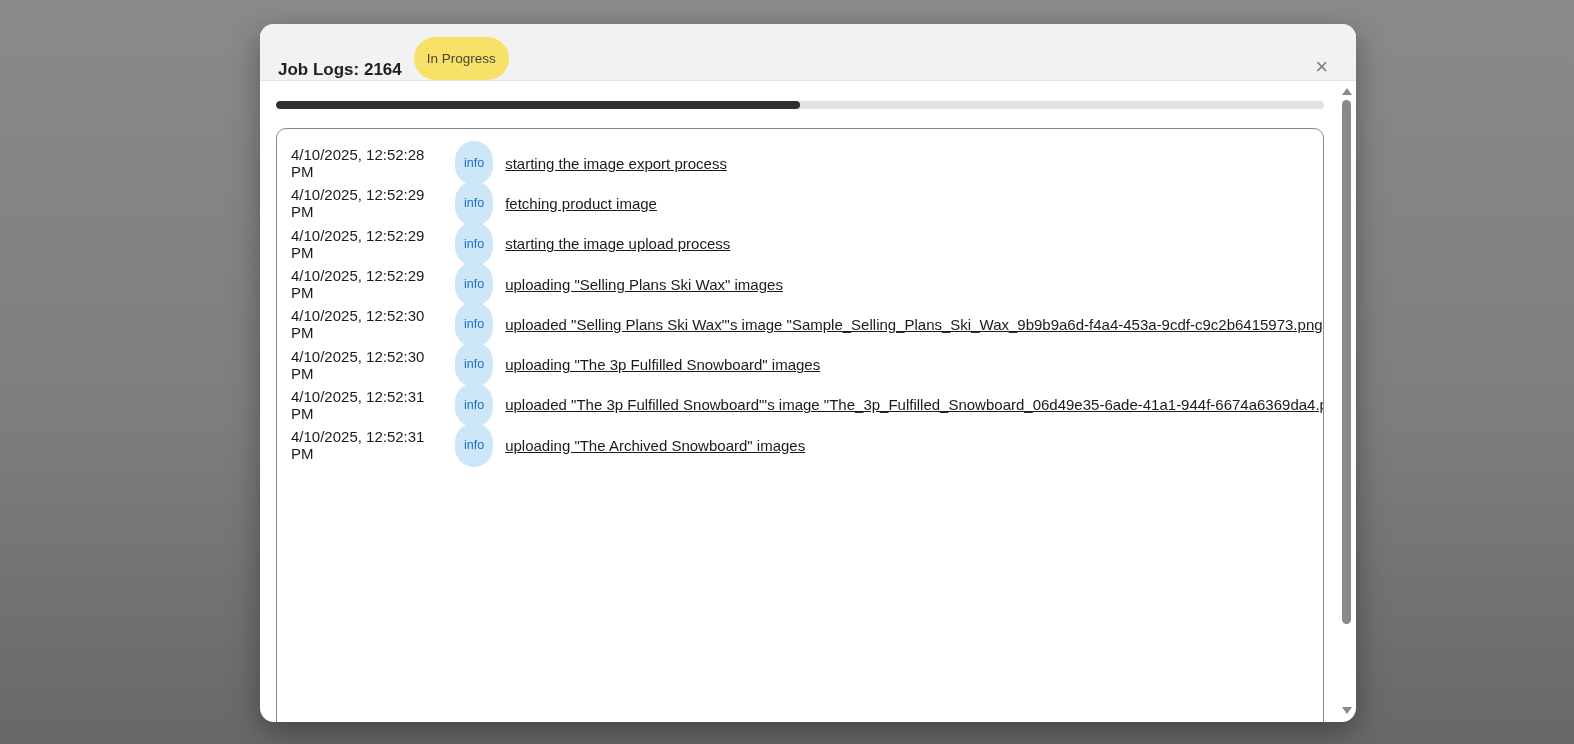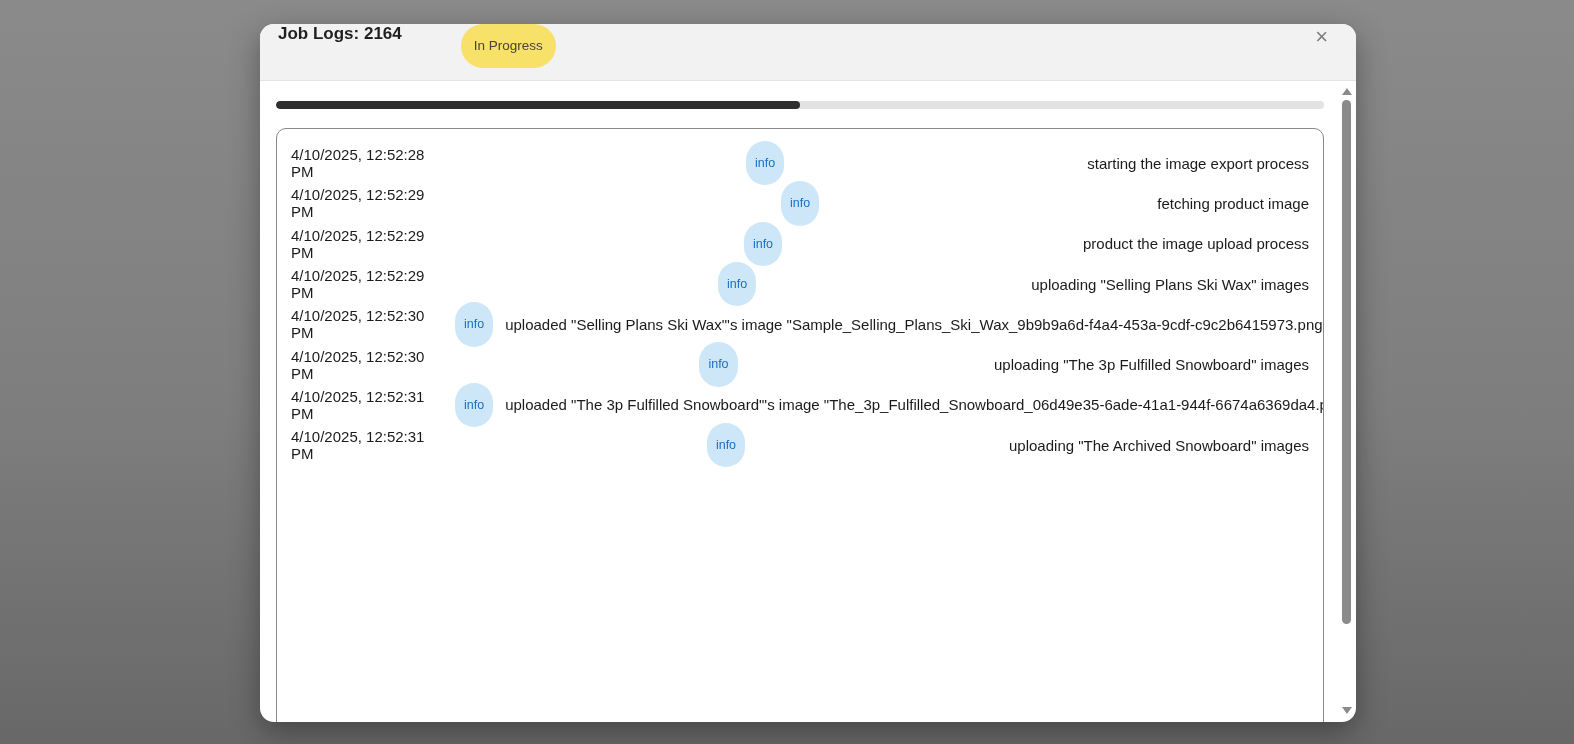--- a/index.html
+++ b/index.html
@@ -10,21 +10,21 @@
     position:relative;
     color:#1c1c1c;
   }
   .modal {
     position:absolute; left:260px; top:24px; width:1096px; height:698px;
     background:#ffffff; border-radius:14px; overflow:hidden;
     box-shadow:0 10px 30px rgba(0,0,0,0.35);
   }
   .modal-header {
     height:57px; background:#f2f2f2; border-bottom:1px solid #e3e3e3;
-    display:flex; align-items:flex-start; padding:0 22px 0 18px;gap:47px;
+    display:flex; align-items:flex-end; padding:0 22px 0 18px;
   }
   .modal-title { font-size:17px; font-weight:bold; color:#1f1f1f; }
   .status-badge {
     margin-left:12px; background:#f7e169; color:#4a4433;
     font-size:13.5px; line-height:1; padding:15px 13px; border-radius:999px;
   }
   .header-spacer { flex:1; }
   .close-btn {
     background:none; border:none; cursor:pointer;
     font-size:22px; color:#7d7d7d; line-height:1; padding:2px 6px;
@@ -33,28 +33,28 @@
   .modal-body { position:relative; padding:20px 33px 0 16px; }
   .progress-track {
     height:8px; width:1048px; background:#e3e3e3; border-radius:4px; overflow:hidden;
   }
   .progress-fill { height:100%; width:0; background:#2f2f2f; border-radius:4px; }
   .log-panel {
     margin-top:19px; width:1048px; height:620px;
     border:1px solid #8a8a8a; border-radius:10px;
     padding:14px 14px 0 14px; background:#fff; overflow:hidden;
   }
-  .log-row { height:40.3px; display:flex; align-items:center;justify-content:space-between; }
+  .log-row { height:40.3px; display:flex; align-items:center; }
   .log-time { width:152px; font-size:15px; color:#1b1b1b; flex:0 0 auto; }
   .level-badge {
     margin-left:12px; flex:0 0 auto;
     background:#cee7f8; color:#1a6fc4;
     font-size:12.5px; line-height:1; padding:16px 9px; border-radius:999px;
   }
-  .log-msg { margin-left:12px; font-size:15px; color:#1b1b1b; white-space:nowrap; }
+  .log-msg { margin-left:12px; font-size:15px; color:#1b1b1b; white-space:nowrap;text-decoration:underline; }
   
   .scrollbar {
     position:absolute; top:62px; bottom:6px; right:4px; width:10px;
   }
   .sb-arrow-up, .sb-arrow-down {
     position:absolute; left:0; width:0; height:0;
     border-left:5px solid transparent; border-right:5px solid transparent;
     cursor:pointer;
   }
   .sb-arrow-up { top:2px; border-bottom:7px solid #8a8a8a; }
@@ -90,21 +90,21 @@
         <span class="log-msg">starting the image export process</span>
       </div>
       <div class="log-row">
         <span class="log-time">4/10/2025, 12:52:29 PM</span>
         <span class="level-badge" style="background: rgb(206, 231, 248); color: rgb(26, 111, 196);">info</span>
         <span class="log-msg">fetching product image</span>
       </div>
       <div class="log-row">
         <span class="log-time">4/10/2025, 12:52:29 PM</span>
         <span class="level-badge" style="background: rgb(206, 231, 248); color: rgb(26, 111, 196);">info</span>
-        <span class="log-msg">product the image upload process</span>
+        <span class="log-msg">starting the image upload process</span>
       </div>
       <div class="log-row">
         <span class="log-time">4/10/2025, 12:52:29 PM</span>
         <span class="level-badge" style="background: rgb(206, 231, 248); color: rgb(26, 111, 196);">info</span>
         <span class="log-msg">uploading "Selling Plans Ski Wax" images</span>
       </div>
       <div class="log-row">
         <span class="log-time">4/10/2025, 12:52:30 PM</span>
         <span class="level-badge" style="background: rgb(206, 231, 248); color: rgb(26, 111, 196);">info</span>
         <span class="log-msg">uploaded "Selling Plans Ski Wax"'s image "Sample_Selling_Plans_Ski_Wax_9b9b9a6d-f4a4-453a-9cdf-c9c2b6415973.png"</span>

